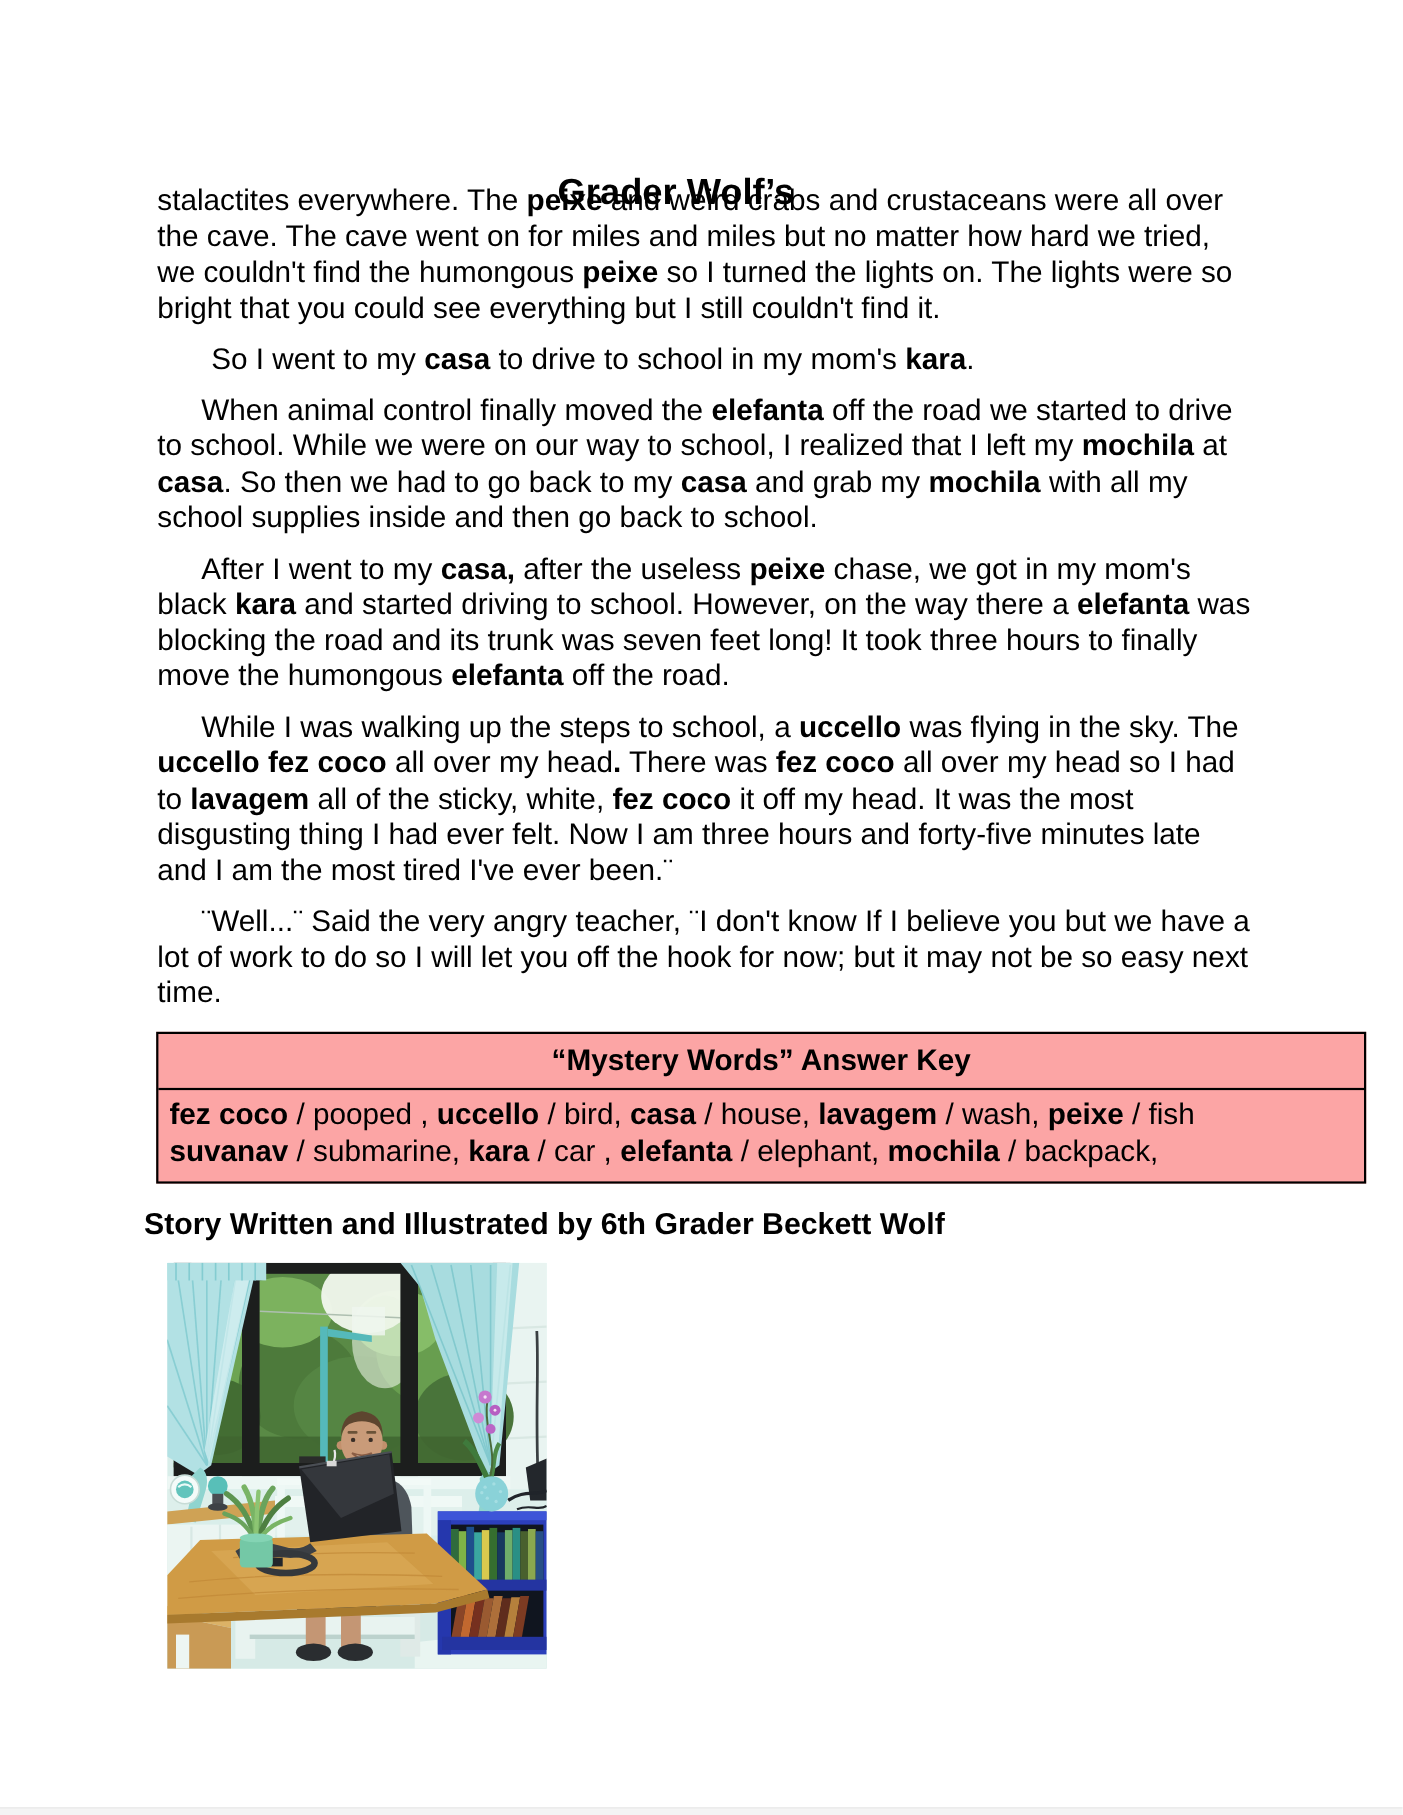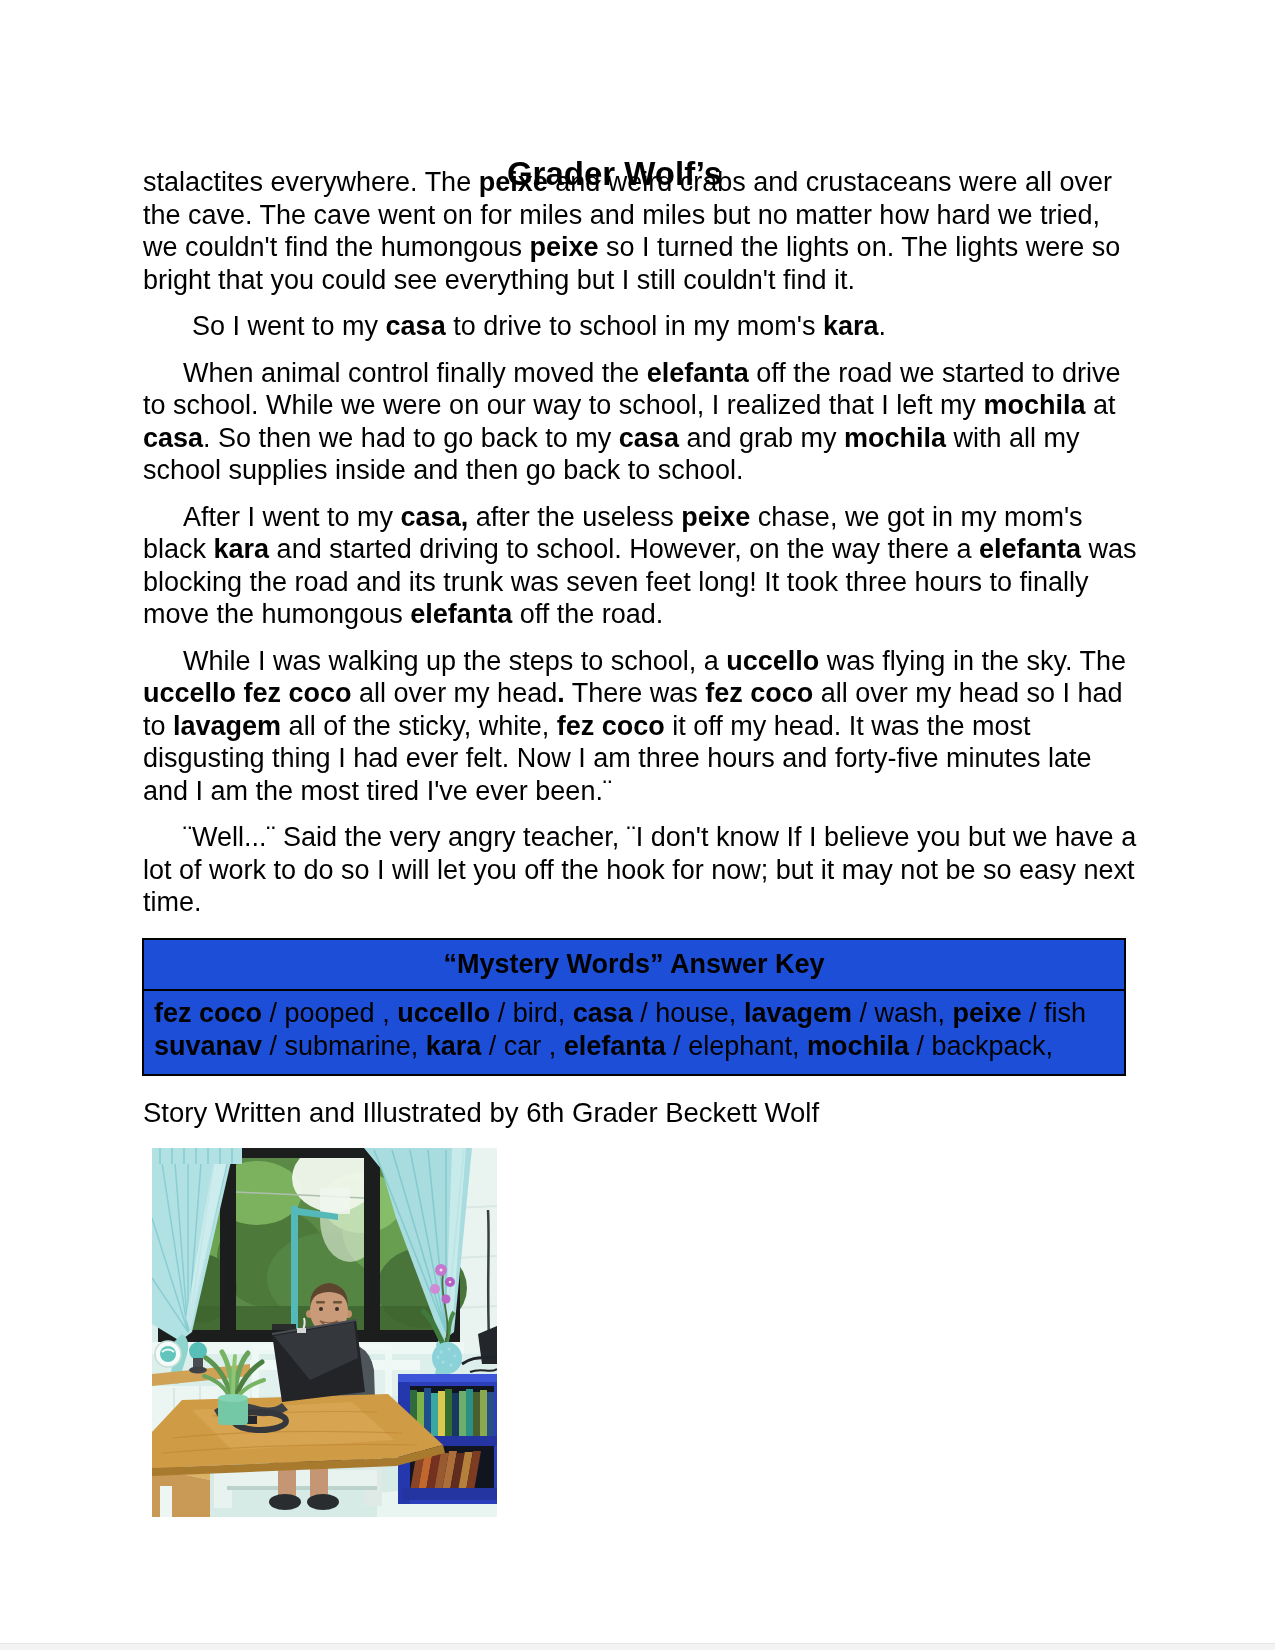--- a/index.html
+++ b/index.html
@@ -19,33 +19,33 @@
 
   .story {
     position: absolute; top: 166px; left: 143px; width: 995px;
     font-size: 27px; line-height: 32.5px;
   }
   .story p { margin: 0 0 14px 0; }
   .story p.ind  { text-indent: 40px; }
   .story p.ind-lg { text-indent: 49px; }
 
   .answer-box {
-    position: absolute; top: 938px; left: 142px; width: 984px;
-    box-sizing: border-box; border: 2px solid #000000; background: #1d4ed8;
+    position: absolute; top: 938px; left: 142px; width: 1100px;
+    box-sizing: border-box; border: 2px solid #000000; background: #fca5a5;
   }
   .answer-box .ak-header {
     border-bottom: 2px solid #000000; text-align: center;
     font-weight: bold; font-size: 27px; line-height: 33px; padding: 8px 0;
   }
   .answer-box .ak-body { padding: 6px 10px 12px 10px; font-size: 27px; line-height: 32.5px; }
   .answer-box .ak-line { white-space: nowrap; }
 
   .byline {
-    position: absolute; top: 1097px; left: 143px; width: 995px;
-    font-weight: normal; font-size: 27.5px; line-height: 32.5px;
+    position: absolute; top: 1097px; left: 131px; width: 995px;
+    font-weight: bold; font-size: 27.5px; line-height: 32.5px;
   }
 
   .photo {
     position: absolute; top: 1148px; left: 152px; width: 345px; height: 369px;
   }
   .photo svg { display: block; width: 100%; height: 100%; }
 
   .page-bottom-edge {
     position: absolute; left: 0; bottom: 0; width: 100%; height: 6px;
     background: #f4f4f4; border-top: 1px solid #e7e7e7;

